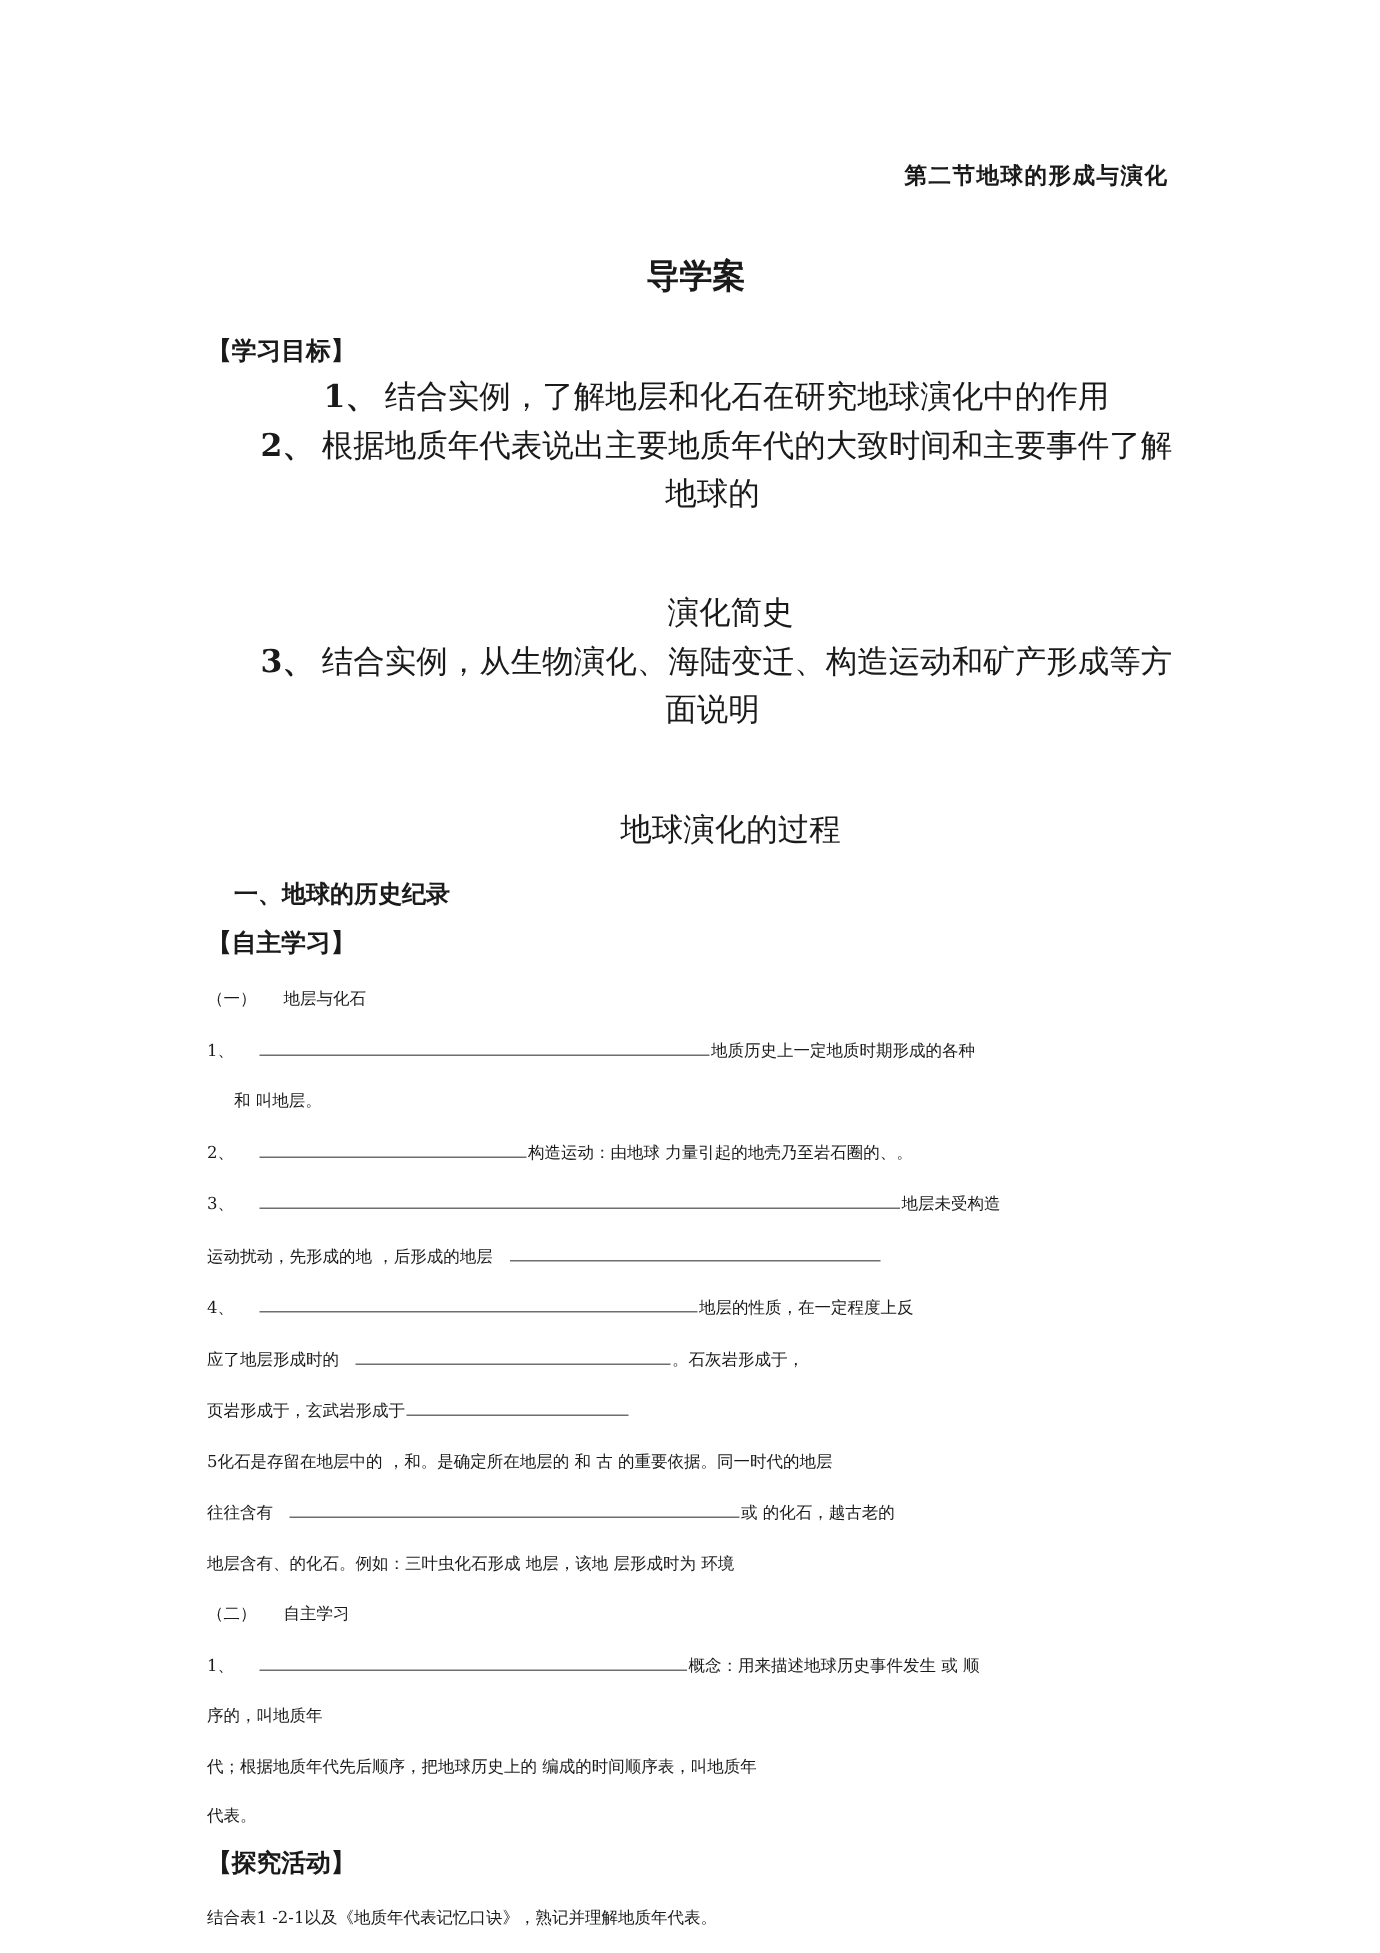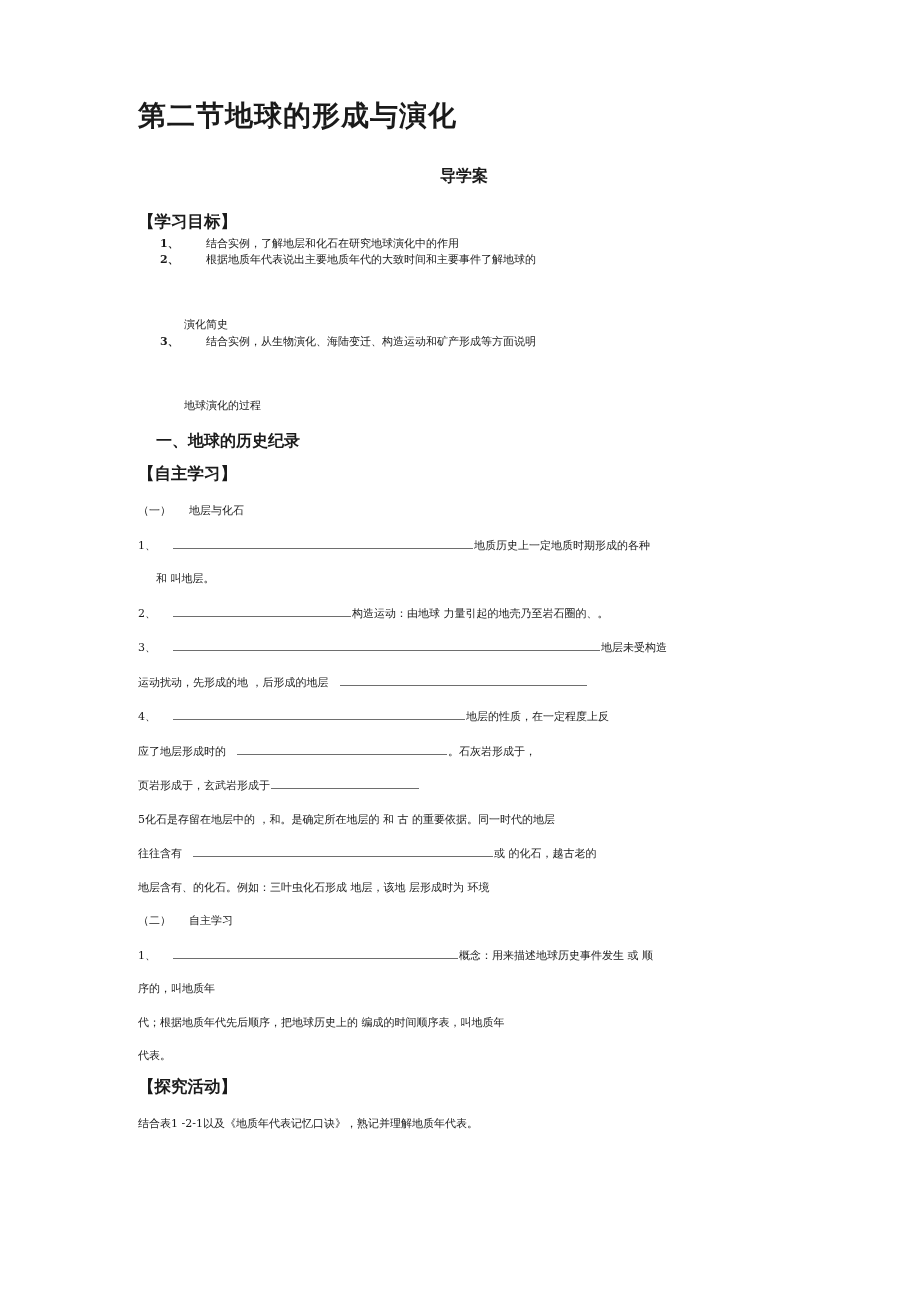--- a/index.html
+++ b/index.html
@@ -25,30 +25,30 @@
   }
   .content {
     position: absolute;
     left: 138px;
     top: 78px;
     width: 652px;
   }
 
   
   .doc-title {
-    font-size: 28px;
-    font-weight: bold;
-    text-align: left;
+    font-size: 15px;
+    font-weight: bold;
+    text-align: right;
     letter-spacing: 1px;
-    margin: 0;
+    margin: 11px;
     padding: 18px 0 0 0;
     line-height: 1.4;
   }
   .doc-subtitle {
-    font-size: 16px;
+    font-size: 22px;
     font-weight: bold;
     text-align: center;
     margin: 0;
     padding: 30px 0 0 0;
     line-height: 1.4;
   }
 
   
   .sec-head {
     font-size: 16.5px;
@@ -66,25 +66,26 @@
     line-height: 1.45;
   }
 
   
   .obj-list {
     margin: 0;
     padding: 2px 0 0 0;
     list-style: none;
   }
   .obj-item {
-    font-size: 11px;
+    font-size: 21px;
     line-height: 1.52;
     padding: 0 0 0 22px;
     position: relative;
     text-indent: 0;
+    text-align: center;
   }
   .obj-num {
     font-weight: bold;
     display: inline-block;
     width: 46px;
   }
   .obj-text {
     display: inline;
   }
   .obj-cont {

